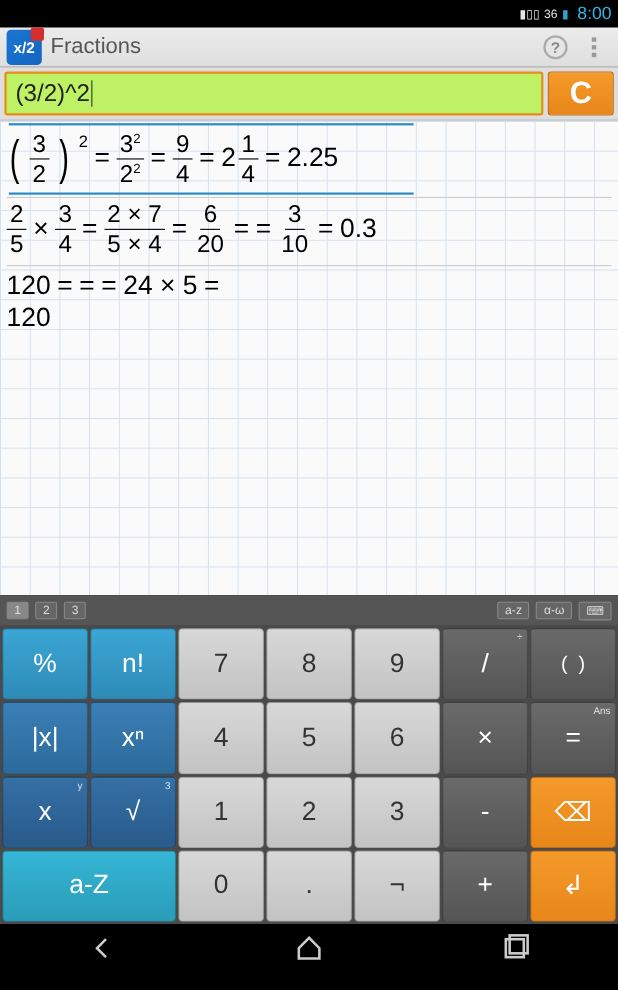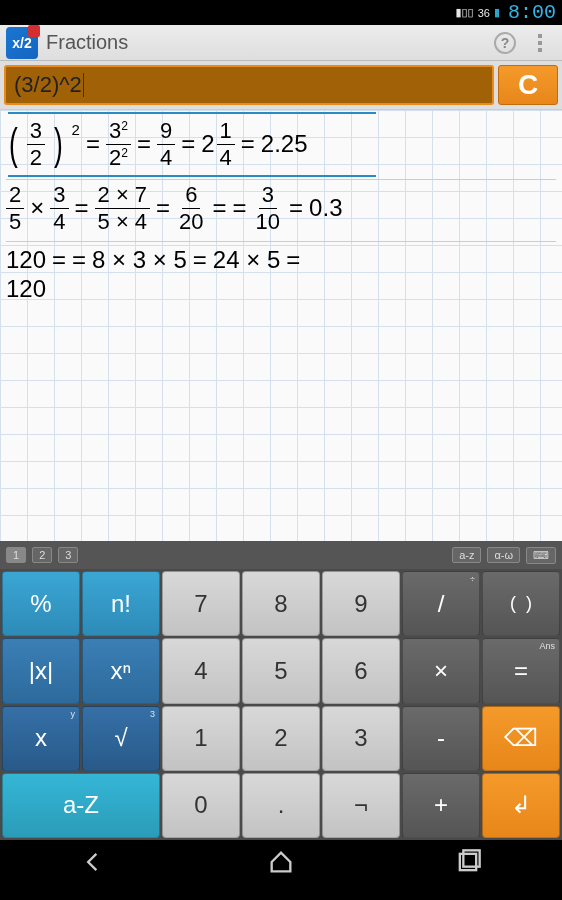--- a/index.html
+++ b/index.html
@@ -1,29 +1,29 @@
 <!DOCTYPE html>
 <html><head>
 <meta charset="utf-8">
 <style>
 * { margin:0; padding:0; box-sizing:border-box; }
 html,body { width:562px; height:900px; font-family:Arial,Helvetica,sans-serif; overflow:hidden; background:#000; }
 .statusbar { height:25px; background:#000; color:#fff; display:flex; align-items:center; justify-content:flex-end; font-size:13px; padding:0 6px; gap:4px; }
 .statusbar .sb-icon { font-size:11px; opacity:.9; }
-.statusbar .time { color:#33b5e5; font-size:20px; margin-left:4px;font-family:Liberation Mono, monospace; }
+.statusbar .time { color:#33b5e5; font-size:16px; margin-left:4px; }
 .headerbar { height:36px; background:linear-gradient(#ececec,#dedede); display:flex; align-items:center; padding:0 6px; gap:8px; border-bottom:1px solid #bbb; }
 .appicon { width:32px; height:32px; background:linear-gradient(135deg,#1976d2,#1565c0); border-radius:4px; position:relative; display:flex; align-items:center; justify-content:center; color:#fff; font-weight:bold; font-size:14px; }
 .appicon::after { content:""; position:absolute; top:-2px; right:-2px; width:12px; height:12px; background:#d32f2f; border-radius:2px; }
 .apptitle { color:#555; font-size:20px; flex:1; }
 .hdr-icon { width:32px; height:32px; display:flex; align-items:center; justify-content:center; color:#888; font-size:18px; }
 .hdr-icon.help { border:2px solid #aaa; border-radius:50%; width:22px; height:22px; font-size:14px; font-weight:bold; }
 .hdr-icon.menu { display:flex; flex-direction:column; gap:3px; }
 .hdr-icon.menu span { width:4px; height:4px; background:#999; }
 .inputrow { height:48px; display:flex; gap:4px; padding:4px 4px; background:#dedede; }
-.inputfield { flex:1; background:#a16207; border:2px solid #e88b1a; border-radius:3px; padding:6px 8px; font-size:22px; color:#222; display:flex; align-items:center; }
+.inputfield { flex:1; background:#bef264; border:2px solid #e88b1a; border-radius:3px; padding:6px 8px; font-size:22px; color:#222; display:flex; align-items:center; }
 .cursor { display:inline-block; width:1px; height:24px; background:#333; margin-left:1px; }
 .clearbtn { width:60px; background:linear-gradient(#f49a2a,#e8861a); border-radius:3px; display:flex; align-items:center; justify-content:center; color:#fff; font-size:28px; font-weight:bold; border:1px solid #c76a0a; }
 .worksheet { height:432px; background:#fafafa; background-image:linear-gradient(#d4e0ed 1px,transparent 1px),linear-gradient(90deg,#d4e0ed 1px,transparent 1px); background-size:27px 27px; padding:4px 6px 0 6px; overflow:hidden; font-size:24px; color:#000; border-top:1px solid #ccc; }
 .result { padding:4px 0 8px 0; border-bottom:1px solid #ccc; line-height:1.2; }
 .result.selected { position:relative; }
 .result.selected::before { content:""; position:absolute; top:-2px; left:2px; right:180px; height:2px; background:#2a8ac4; }
 .result.selected::after { content:""; position:absolute; bottom:2px; left:2px; right:180px; height:2px; background:#2a8ac4; }
 .mrow { display:flex; align-items:center; gap:6px; flex-wrap:wrap; }
 .frac { display:inline-flex; flex-direction:column; align-items:center; font-size:22px; line-height:1; }
 .frac .num { padding:0 3px 2px 3px; border-bottom:1.5px solid #000; }
@@ -143,21 +143,20 @@
       <span>=</span>
       <span>0.3</span>
     </div>
   </div>
 
   <div class="result" style="border-bottom:none">
     <div class="mrow">
       <span>120</span>
       <span>=</span>
       <span>=</span>
-      <span>8 × 3 × 5</span>
       <span>=</span>
       <span>24 × 5</span>
       <span>=</span>
     </div>
     <div class="mrow">
         <span>120</span>
       </div>
   </div>
 
 </div>

